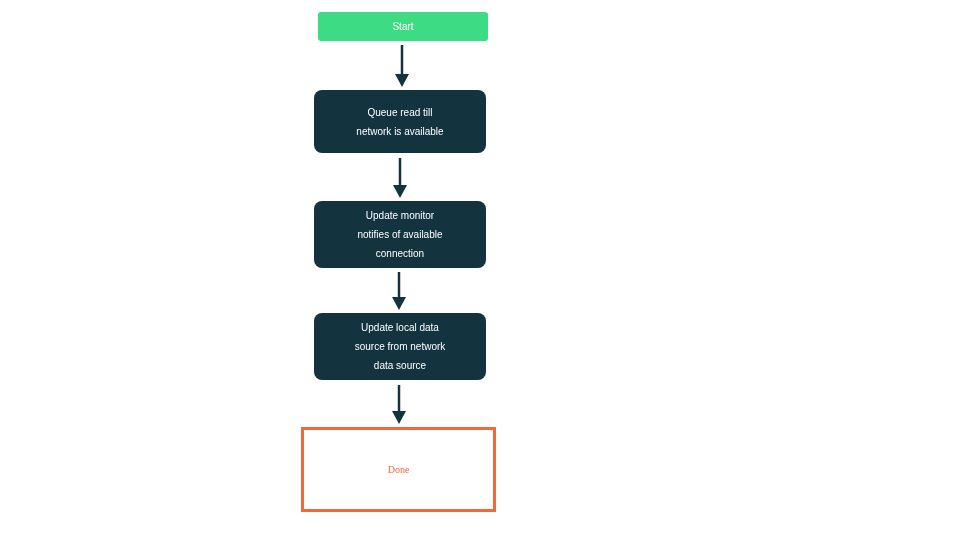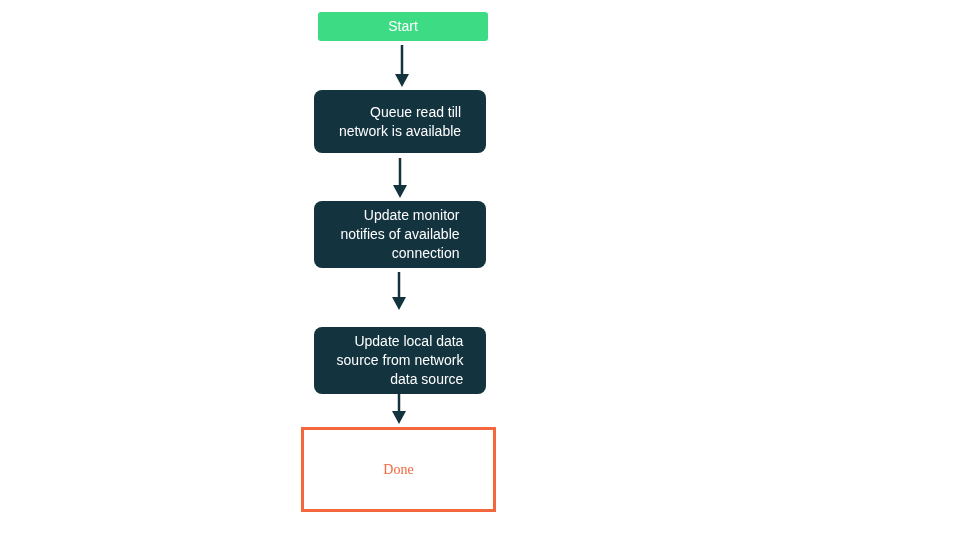--- a/index.html
+++ b/index.html
@@ -13,43 +13,43 @@
     width: 960px;
     height: 540px;
     background: #ffffff;
     overflow: hidden;
   }
   .node {
     position: absolute;
     display: flex;
     align-items: center;
     justify-content: center;
-    text-align: right;
+    text-align: center;
     white-space: pre-line;
     box-sizing: border-box;
-    font-size: 14px;
+    font-size: 10px;
     line-height: 19px;
     font-weight: 500;
   }
   .node-start {
     left: 318px; top: 12px;
     width: 170px; height: 29px;
     background: #3ddc84;
     color: #ffffff;
     border-radius: 3px;
   }
   .node-process {
     background: #13333f;
     color: #ffffff;
     border-radius: 8px;
     padding: 16px 14px;
   }
   .node-p1 { left: 314px; top: 90px;  width: 172px; height: 63px; }
   .node-p2 { left: 314px; top: 201px; width: 172px; height: 67px; }
-  .node-p3 { left: 314px; top: 327px; width: 172px; height: 67px; }
+  .node-p3 { left: 314px; top: 313px; width: 172px; height: 67px; }
   .node-done {
     left: 301px; top: 427px;
     width: 195px; height: 85px;
     background: #ffffff;
     border: 3px solid #f4673c;
     color: #f4673c;
     border-radius: 0;
     font-family: Liberation Serif, serif;
   }
   .arrow {

